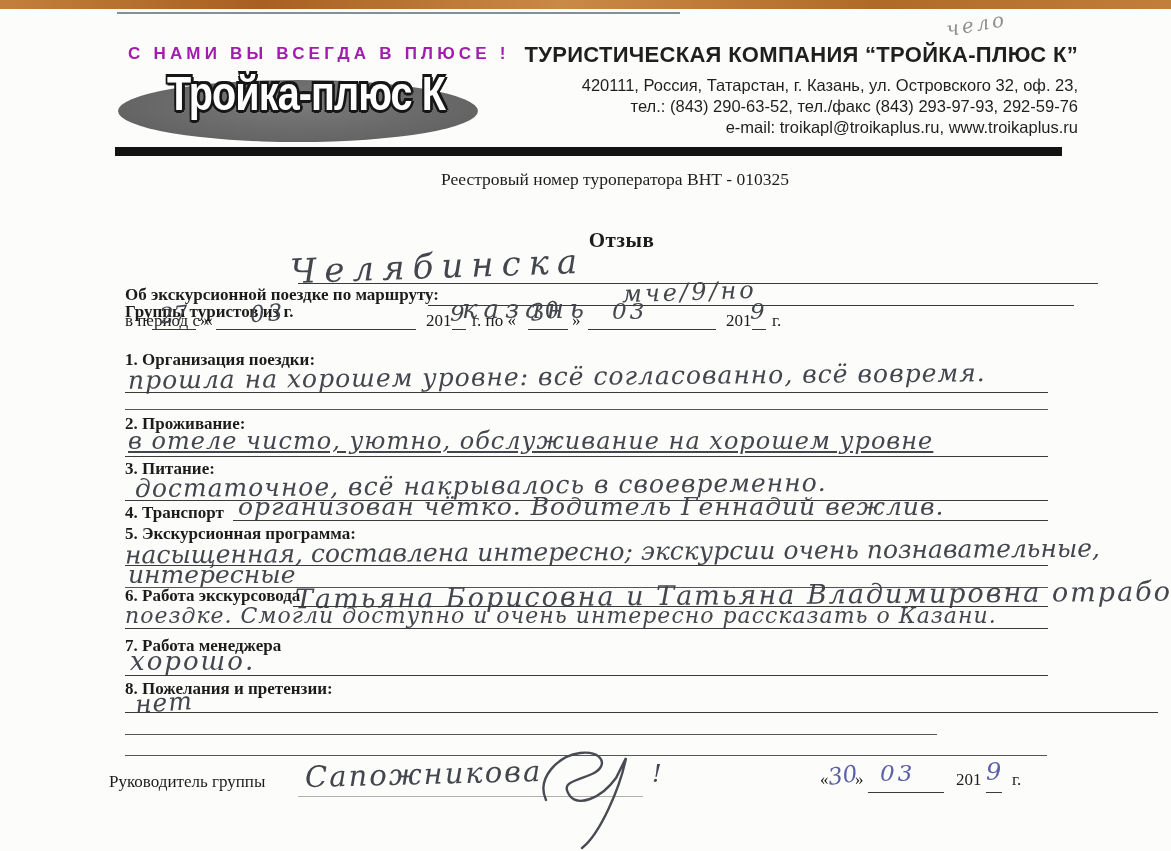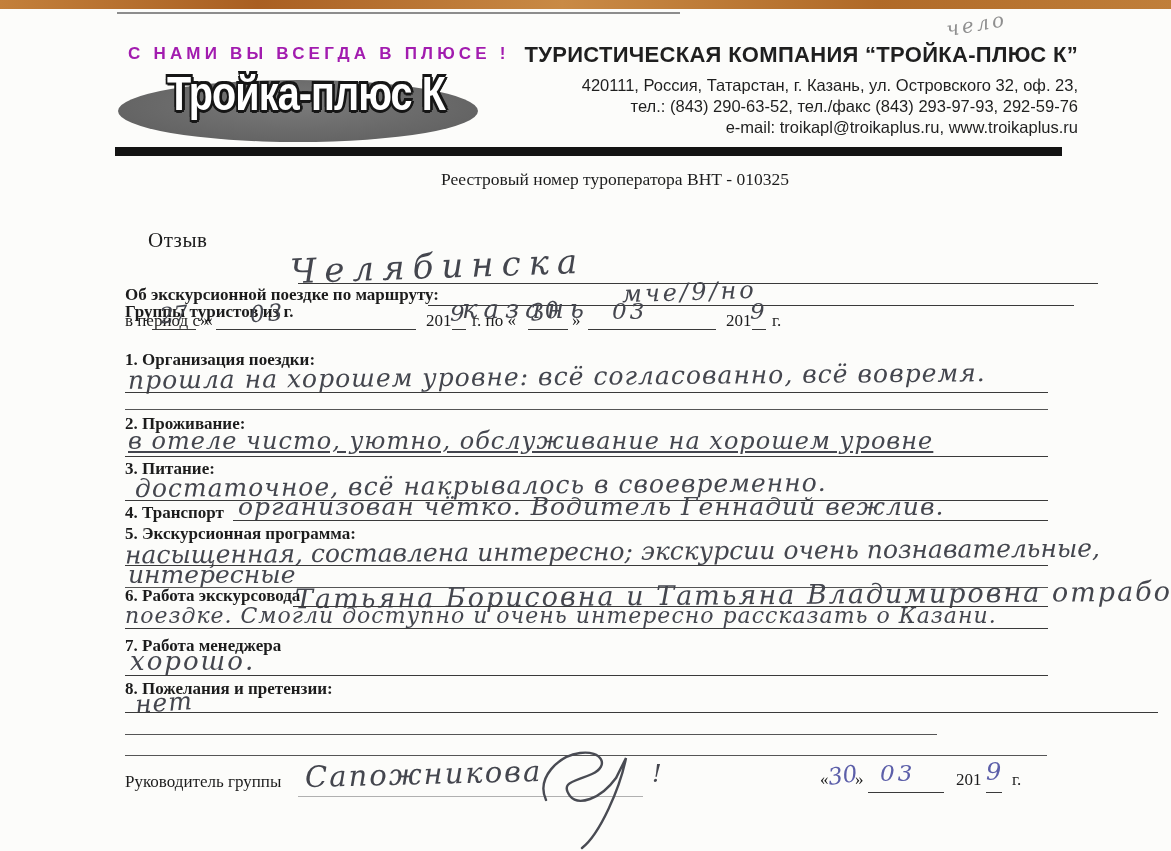--- a/index.html
+++ b/index.html
@@ -24,21 +24,21 @@
       transform:scale(.92,1.12);transform-origin:center top;letter-spacing:-1px;
       text-shadow:2px 2px 0 #161616,-2px 2px 0 #161616,2px -2px 0 #161616,-2px -2px 0 #161616,0 3px 0 #161616,3px 0 0 #161616;}
   .header-right{left:470px;top:42px;width:608px;text-align:right;
       font-family:"Liberation Sans",sans-serif;color:#1f1f1f;}
   .company-title{font-size:22px;font-weight:bold;letter-spacing:.3px;margin-bottom:7px;white-space:nowrap;}
   .addr{font-size:16.5px;line-height:21px;}
   .black-bar{left:115px;top:147px;width:947px;height:9px;background:#131313;}
   .registry{left:170px;top:169px;width:890px;text-align:center;font-size:17.5px;}
 
   
-  .title-otzyv{left:148px;top:228px;width:947px;font-weight:normal;font-size:21px;letter-spacing:.5px;}
+  .title-otzyv{left:148px;top:228px;width:947px;text-align:center;font-weight:bold;font-size:21px;letter-spacing:.5px;}
   .lbl{font-weight:bold;font-size:17px;white-space:nowrap;}
   .txt{font-size:17px;white-space:nowrap;}
   .rule{border-bottom:1.6px solid #3a3a3a;height:0;}
   .rule.light{border-bottom:1.4px solid #555;}
   .hw{font-family:"DejaVu Serif",serif;font-style:italic;color:#44464e;white-space:nowrap;}
   .hw.blue{color:#5c5fa9;}
   .sig-line{border-bottom:1px solid #b0b0b0;height:0;}
 </style>
 </head>
 <body>
@@ -127,21 +127,21 @@
   <div class="abs hw" style="left:130px;top:646px;font-size:26px;letter-spacing:2px;">хорошо.</div>
   <div class="abs rule" style="left:125px;top:675px;width:923px;"></div>
 
   <div class="abs lbl" style="left:125px;top:679px;">8. Пожелания и претензии:</div>
   <div class="abs hw" style="left:135px;top:688px;font-size:25px;letter-spacing:1px;transform:rotate(-4deg);">нет</div>
   <div class="abs rule" style="left:125px;top:712px;width:1033px;"></div>
 
   <div class="abs rule light" style="left:125px;top:734px;width:812px;"></div>
   <div class="abs rule light" style="left:125px;top:755px;width:922px;"></div>
 
-  <div class="abs txt" style="left:125px;top:772px;">Руководитель группы</div>
+  <div class="abs txt" style="left:109px;top:772px;">Руководитель группы</div>
   <div class="abs hw" style="left:305px;top:757px;font-size:29px;letter-spacing:2px;transform:rotate(-1.5deg);">Сапожникова</div>
   <div class="abs sig-line" style="left:298px;top:796px;width:345px;"></div>
   <svg class="abs" style="left:528px;top:742px;" width="140" height="108" viewBox="0 0 140 108">
     <path d="M18,58 C8,36 30,14 52,11 C74,8 82,24 64,32 C46,40 32,40 42,54 C50,64 72,58 88,36 L98,16 C92,46 72,92 54,106" fill="none" stroke="#494b53" stroke-width="2.4" stroke-linecap="round"></path>
   </svg>
   <div class="abs hw" style="left:652px;top:760px;font-size:24px;">!</div>
 
   <div class="abs txt" style="left:820px;top:770px;">«</div>
   <div class="abs hw blue" style="left:828px;top:762px;font-size:23px;transform:rotate(-8deg);">30</div>
   <div class="abs txt" style="left:855px;top:770px;">»</div>

